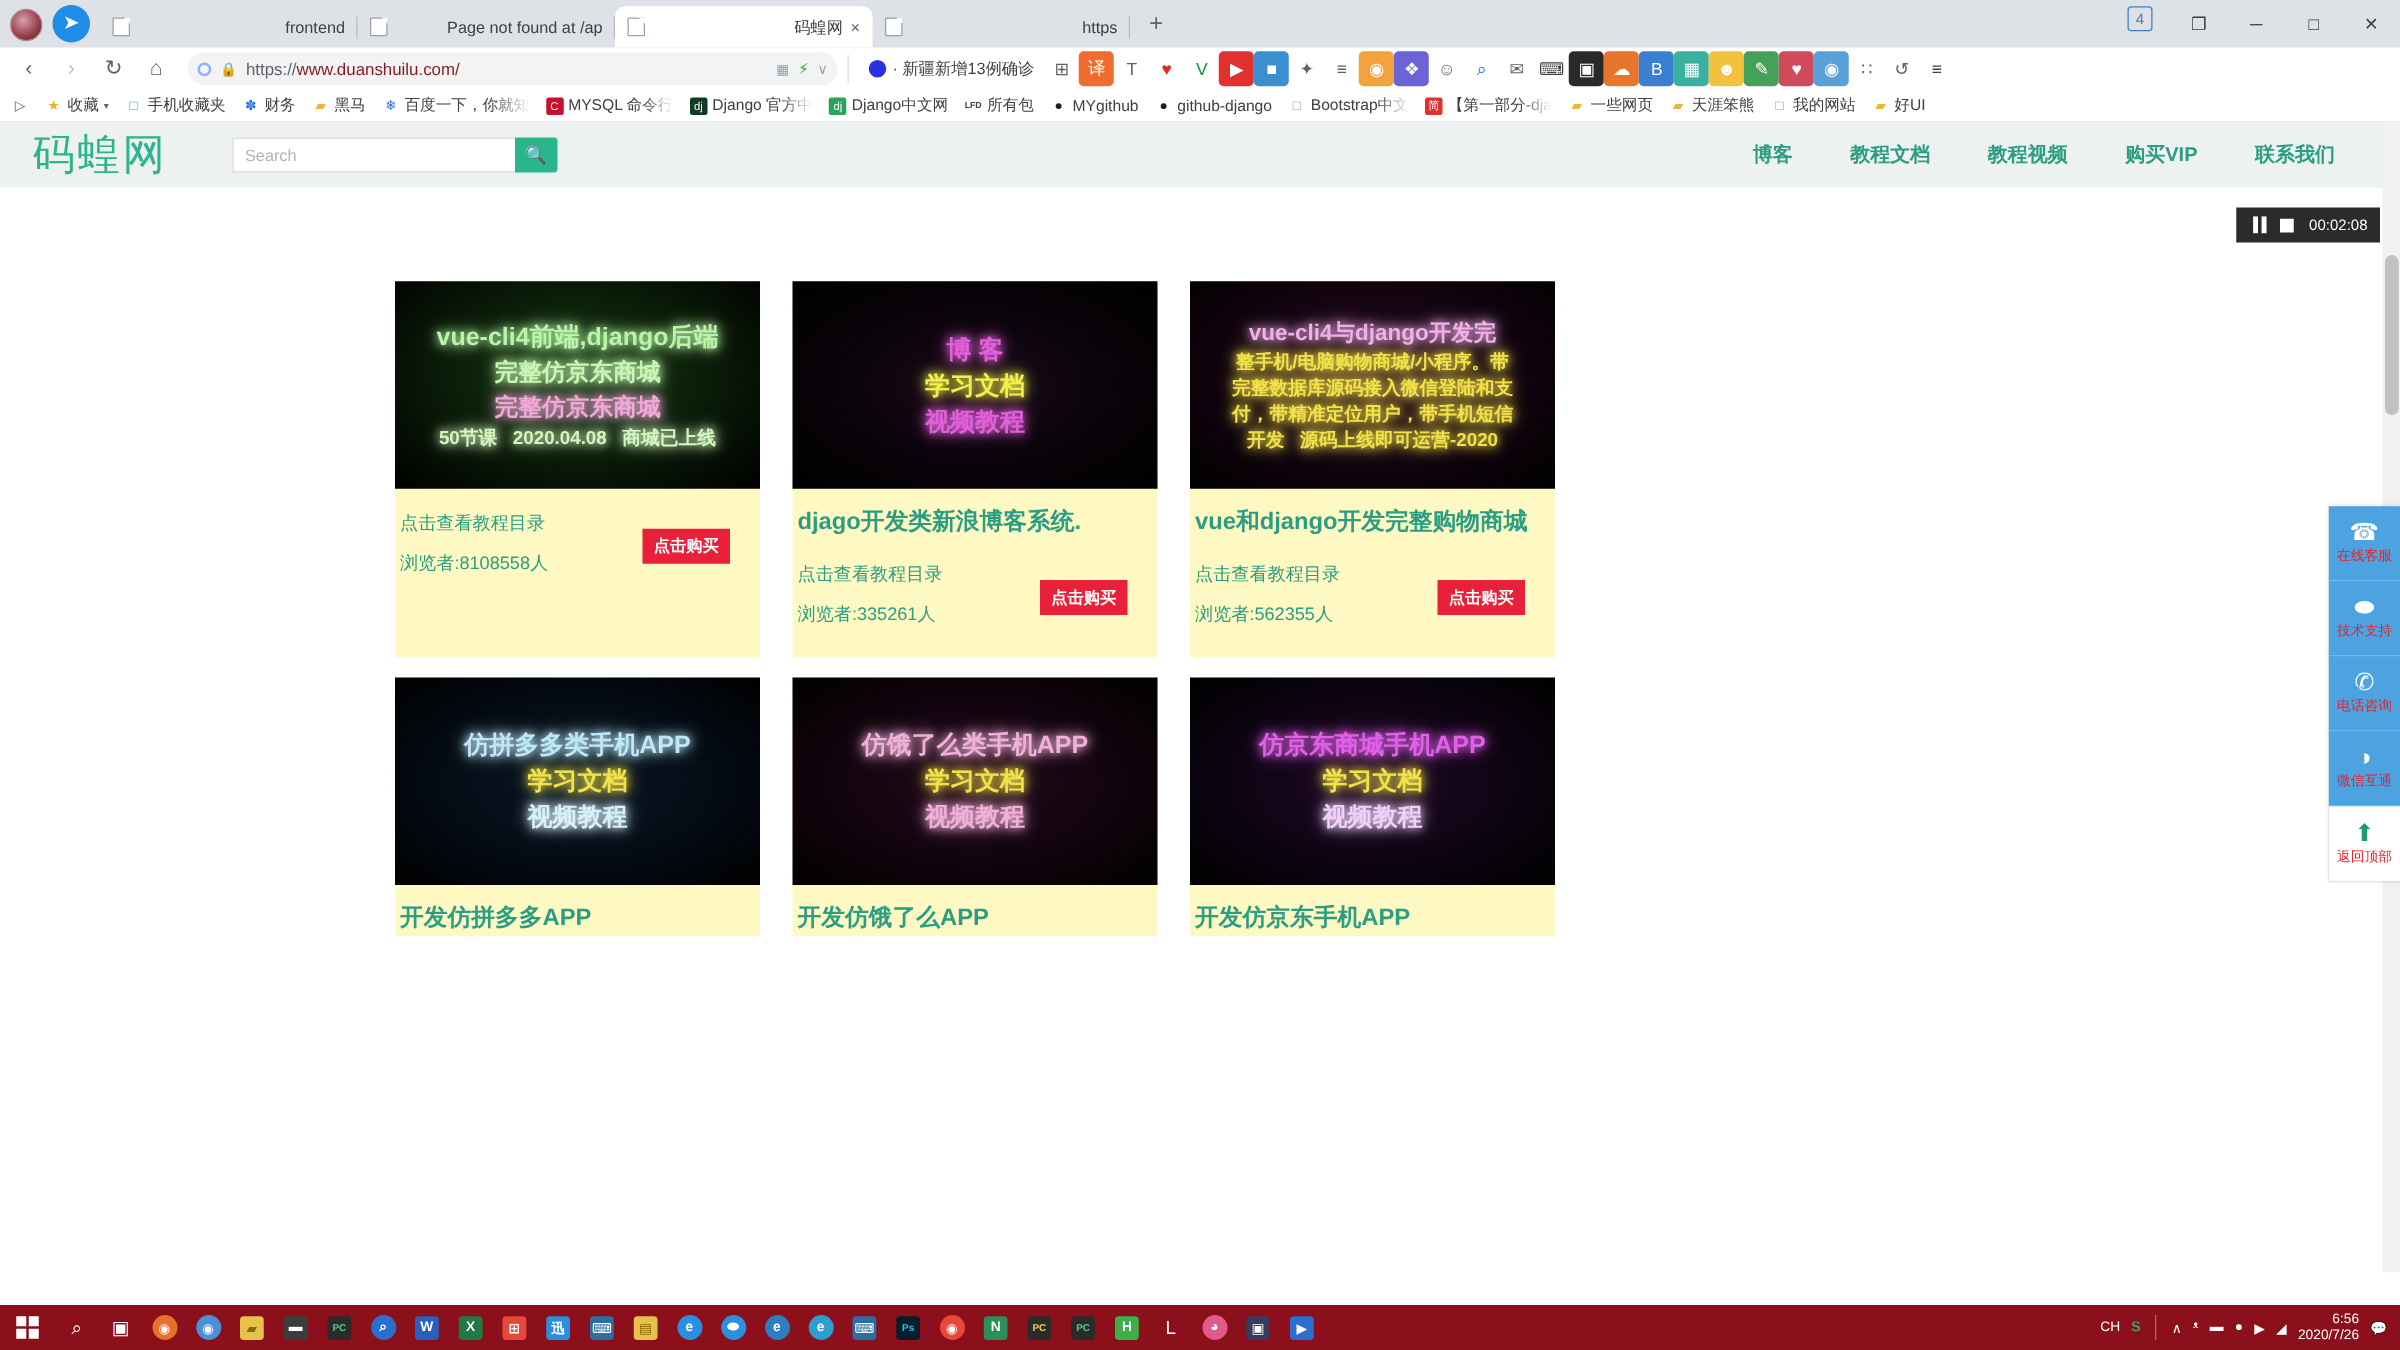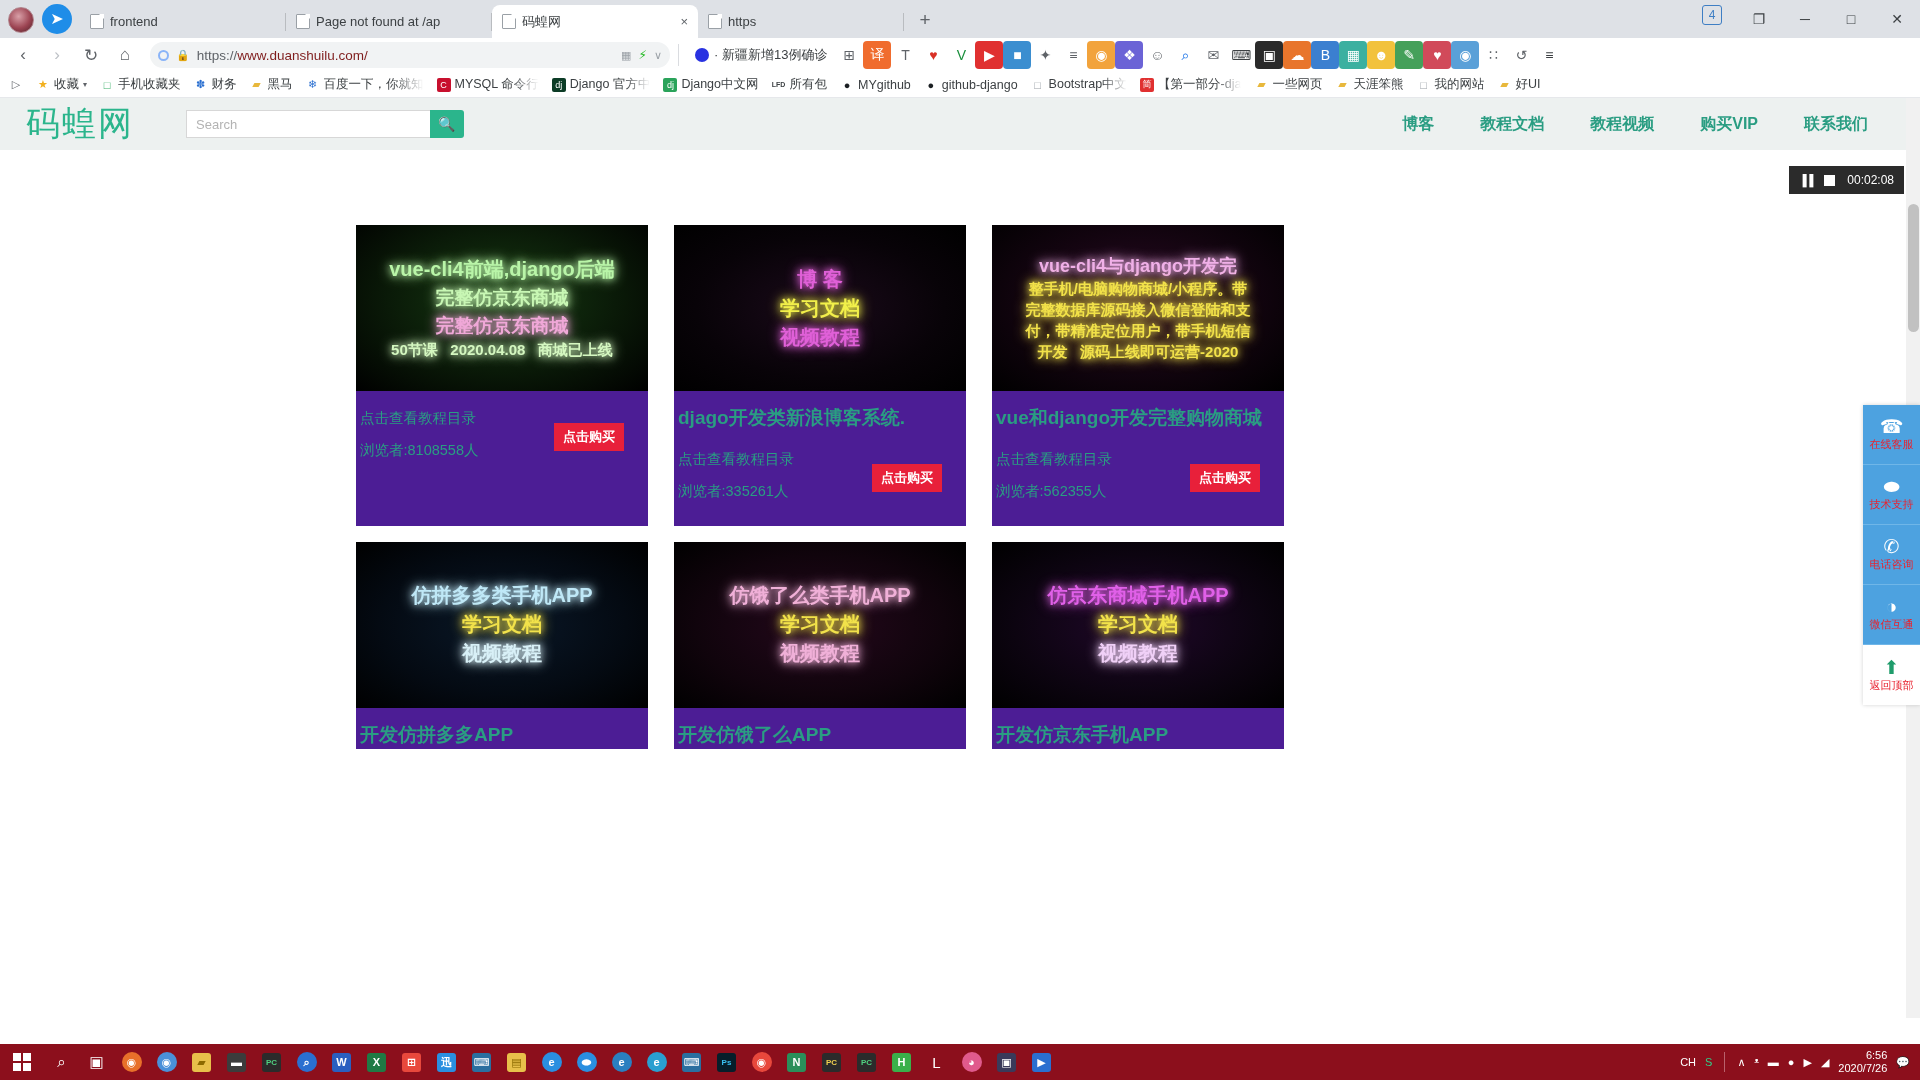--- a/index.html
+++ b/index.html
@@ -34,21 +34,21 @@
   .tab.inactive::after{
     content:""; position:absolute; right:0; top:8px; height:18px; width:1px; background:#b9bcc0;
   }
   .tab.active { background:#fff; }
   .tab .fav {
     width:14px;height:15px;border:1px solid #9aa0a6;border-radius:1px;flex:none;
     background:#fff; position:relative;
   }
   .tab .fav::before{content:"";position:absolute;right:-1px;top:-1px;border-width:0 5px 5px 0;
     border-style:solid;border-color:transparent #fff transparent transparent;}
-  .tab .title{ white-space:nowrap; overflow:hidden; text-overflow:clip; flex:1; }
+  .tab .title{ white-space:nowrap; overflow:hidden; text-overflow:clip; flex:1;text-align:right; }
   .tab .closex{ font-size:13px; color:#5f6368; }
   .newtab { width:30px;height:30px;margin:0 0 3px 6px;display:flex;align-items:center;
     justify-content:center;font-size:19px;color:#5f6368;flex:none;}
   .winctl { margin-left:auto; display:flex; align-items:center; height:38px; }
   .winctl .box4 {
     width:20px;height:20px;border:1.5px solid #3e7ec4;border-radius:3px;color:#3e7ec4;
     font-size:12px;display:flex;align-items:center;justify-content:center;margin-right:14px;
     margin-bottom:8px;
   }
   .winctl .ic { width:46px;height:34px;display:flex;align-items:center;justify-content:center;
@@ -85,38 +85,38 @@
   .bm .bl{max-width:104px;overflow:hidden;text-overflow:clip;display:inline-block;}
   .bm.fade .bl{ -webkit-mask-image:linear-gradient(90deg,#000 70%,transparent);
     mask-image:linear-gradient(90deg,#000 70%,transparent); }
 
   
   #page{position:relative;width:1920px;height:920px;background:#fff;overflow:hidden;}
   .site-header{height:52px;background:#edf1f0;display:flex;align-items:center;padding:0 26px;}
   .logo{font-size:34px;color:#2bb58c;letter-spacing:2px;font-weight:400;}
   .searchwrap{display:flex;margin-left:52px;}
   .searchwrap input{
-    width:244px;height:28px;border:1px solid #d7d7d7;border-right:none;background:#fff;
+    width:226px;height:28px;border:1px solid #d7d7d7;border-right:none;background:#fff;
     padding:0 9px;font-size:13px;color:#333;outline:none;
     font-family:"Liberation Sans",sans-serif;
   }
   .searchwrap input::placeholder{color:#b3b3b3;}
   .searchbtn{width:34px;height:28px;background:#2bb58c;border:none;color:#fff;font-size:14px;
     display:flex;align-items:center;justify-content:center;border-radius:0 3px 3px 0;}
   .site-nav{margin-left:auto;display:flex;gap:46px;padding-right:26px;}
   .site-nav a{font-size:16px;color:#2a9d82;text-decoration:none;font-weight:bold;}
 
   .recbar{position:absolute;right:16px;top:68px;height:28px;background:#2b2b2b;
     display:flex;align-items:center;gap:12px;padding:0 10px;color:#fff;font-size:12px;z-index:30;}
   .recbar .pz{font-size:11px;letter-spacing:-1px;}
   .recbar .sq{width:11px;height:11px;background:#fff;}
 
   .grid{position:absolute;left:316px;top:127px;width:930px;
     display:grid;grid-template-columns:292px 292px 292px;column-gap:26px;row-gap:16px;}
-  .card{width:292px;background:#4c1d95;margin-left:40px;}
+  .card{width:292px;background:#fef9c3;}
   .banner{width:292px;height:166px;background:#000;position:relative;overflow:hidden;
     display:flex;flex-direction:column;align-items:center;justify-content:center;gap:2px;
     text-align:center;}
   .banner .ln{white-space:nowrap;font-weight:bold;}
   .card-title{font-size:19px;font-weight:bold;color:#2a9d82;line-height:1.42;
     margin:14px 4px 0 4px;}
   .card-title.thin{font-weight:400;font-size:17px;line-height:1.55;}
   .card-links{margin:18px 4px 0 4px;position:relative;height:76px;}
   .clink{display:block;font-size:14.5px;color:#2a9d82;text-decoration:none;margin-bottom:13px;}
   .buybtn{position:absolute;right:20px;top:14px;background:#e8203a;color:#fff;font-size:13px;

